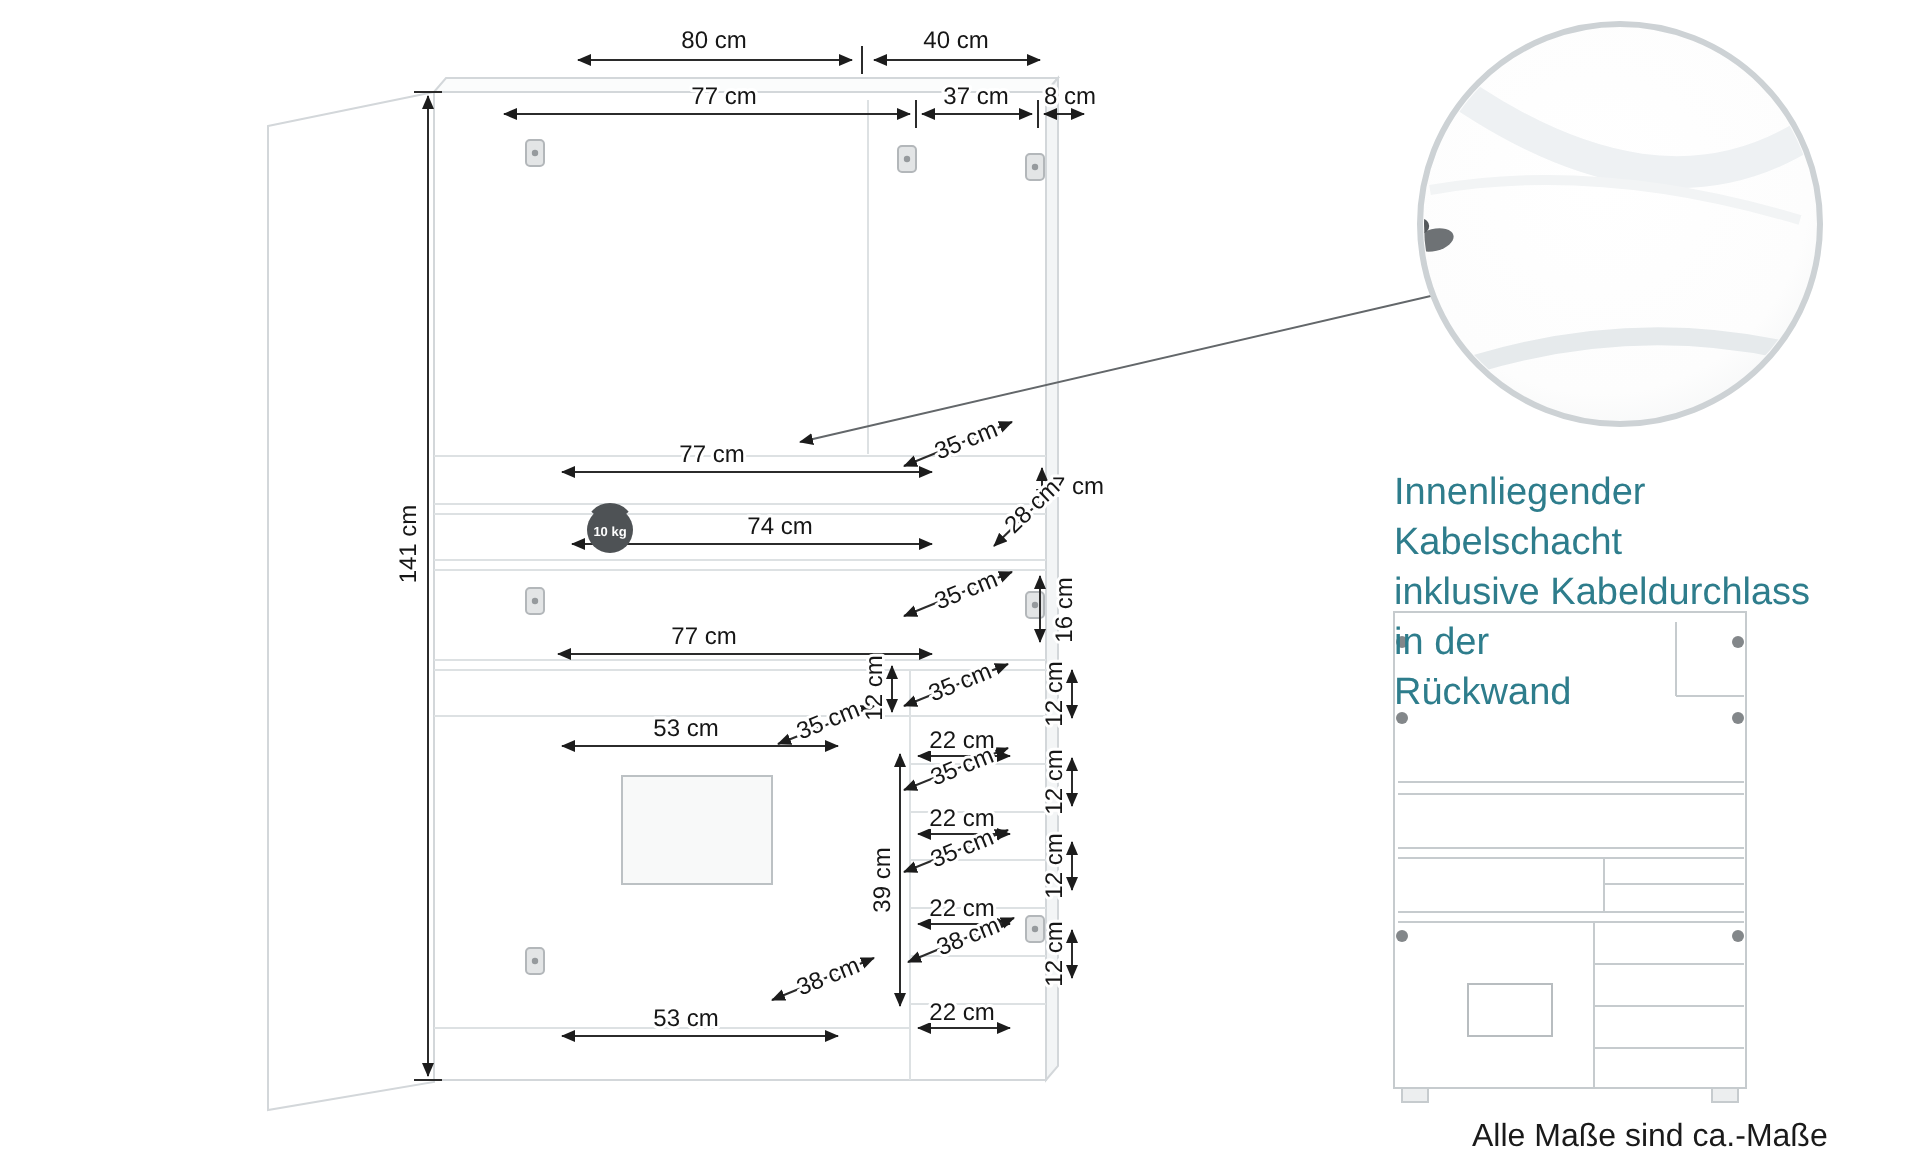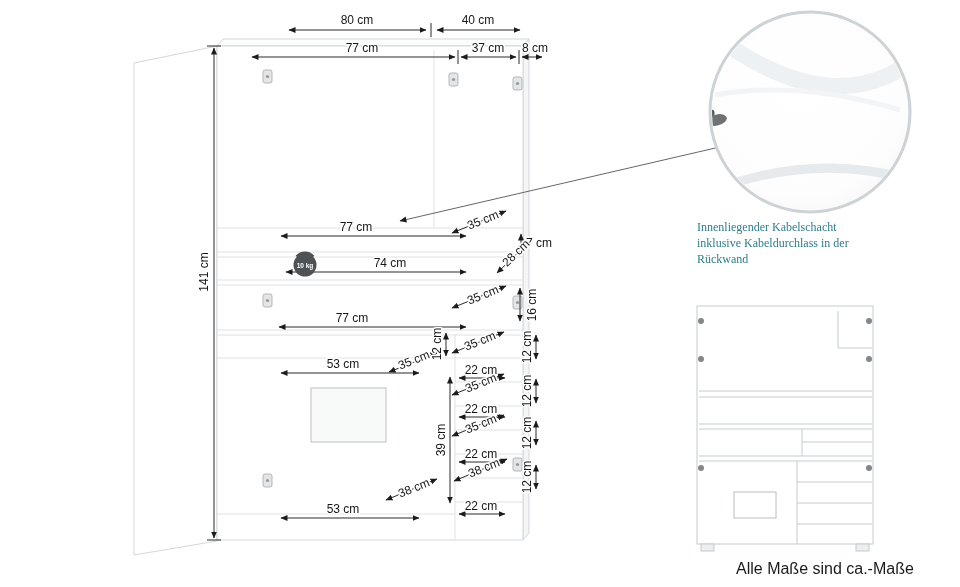--- a/index.html
+++ b/index.html
@@ -16,24 +16,23 @@
     stroke-linejoin:round;
   }
   text.wlabel{
     font-family:"Liberation Sans",sans-serif;
     font-size:6.5px;
     font-weight:bold;
     fill:#ffffff;
     stroke:none;
   }
   .callout{
-    position:absolute;left:697px;top:220px;width:215px;
-    color:#2E7D8C;font-size:12px;line-height:1.32;
+    position:absolute;left:697px;top:234px;width:215px;
+    color:#2E7D8C;font-size:19px;line-height:1.32;
     white-space:pre-line;
-    font-family:Liberation Serif, serif;
   }
   .footnote{
     position:absolute;left:736px;top:560px;
     color:#1a1a1a;font-size:16px;
   }
 </style>
 </head>
 <body>
 
 <div class="stage">

